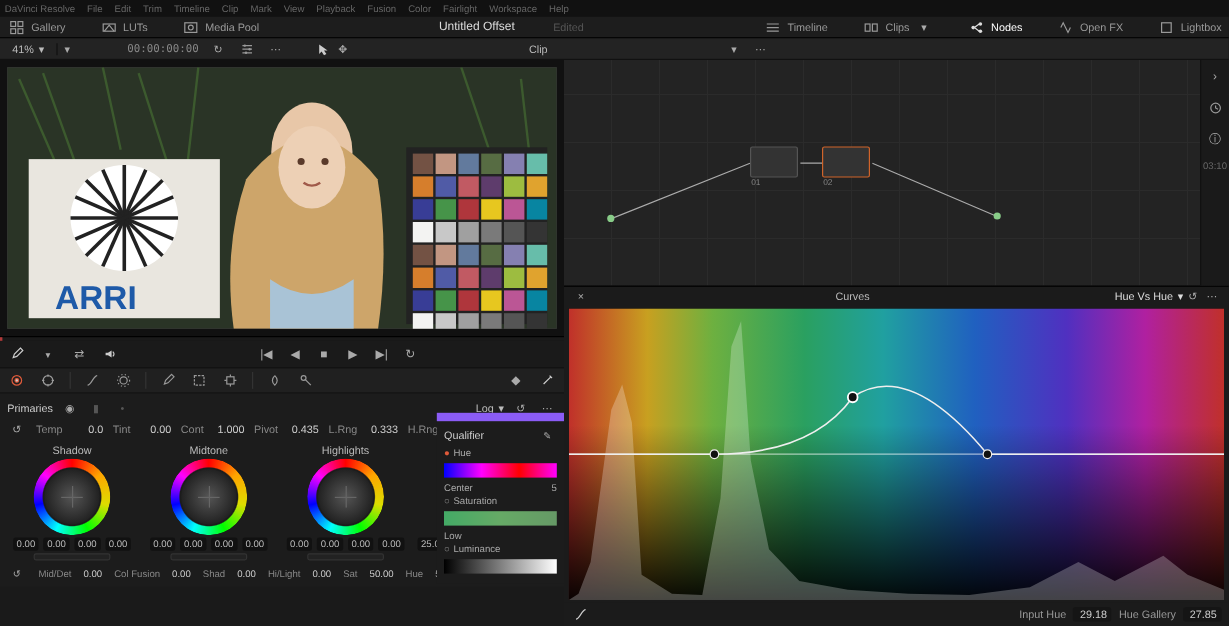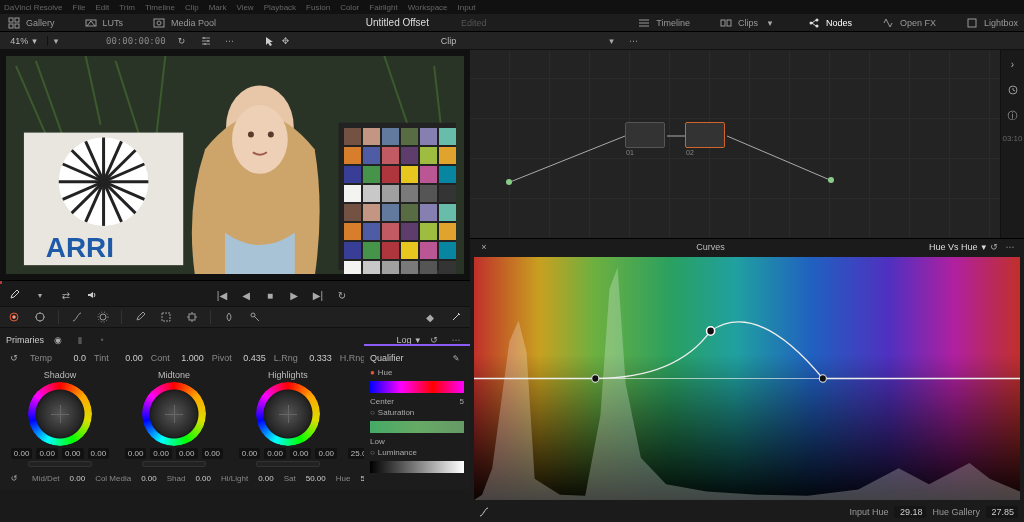--- a/index.html
+++ b/index.html
@@ -64,21 +64,21 @@
 .wheel .cross::before, .wheel .cross::after{content:''; position:absolute; background:#666;}
 .wheel .cross::before{left:50%; top:14px; bottom:14px; width:1px;}
 .wheel .cross::after{top:50%; left:14px; right:14px; height:1px;}
 .quad-val{display:flex; gap:4px; font-size:8px; color:#bbb;}
 .quad-val span{background:#111; padding:1px 3px; border-radius:2px;}
 .gradbar{width:64px; height:6px; background:#222; border:1px solid #333; border-radius:2px;}
 
 .bottom-row{display:flex; gap:10px; align-items:center; height:14px; margin-top:4px; font-size:8px; color:#888;}
 .bottom-row .v{color:#ccc;}
 
-.qualifier { position:absolute; top:266px; left:0; width:106px; background:#1c1c1c; padding:4px 6px; font-size:9px; color:#aaa; border-top:2px solid #8b5cf6;}
+.qualifier { position:absolute; top:266px; left:0; width:106px; background:#1c1c1c; padding:4px 6px; font-size:9px; color:#aaa; border-top:7px solid #8b5cf6;}
 .qualifier .hdr{display:flex; align-items:center; gap:4px; color:#ccc;}
 .qualifier .swatch{height:12px; margin:4px 0;}
 .qualifier .hue-swatch{background:linear-gradient(90deg, blue, magenta, red, magenta);}
 .qualifier .sat-swatch{background:linear-gradient(90deg, #4a6,#6a6,#696);}
 .qualifier .lum-swatch{background:linear-gradient(90deg, #000,#fff);}
 .qualifier .row{display:flex; justify-content:space-between; font-size:8px; margin-top:2px;}
 .qualifier .row .label{display:flex; align-items:center; gap:3px;}
 
 .nodes-area { position:absolute; top:0; left:0; right:0; height:188px; background:#222;
   background-image: linear-gradient(#2a2a2a 0 0), linear-gradient(90deg, #2a2a2a 0 0);
@@ -122,21 +122,21 @@
   <span>Trim</span>
   <span>Timeline</span>
   <span>Clip</span>
   <span>Mark</span>
   <span>View</span>
   <span>Playback</span>
   <span>Fusion</span>
   <span>Color</span>
   <span>Fairlight</span>
   <span>Workspace</span>
-  <span>Input</span>
+  <span>Help</span>
 </div>
 
 <div class="toolbar">
   <div class="group">
     <span class="icon-btn">
         <svg class="svgicon" viewBox="0 0 12 12">
           <rect x="1" y="1" width="4" height="4" fill="none" stroke="#999"></rect>
           <rect x="7" y="1" width="4" height="4" fill="none" stroke="#999"></rect>
           <rect x="1" y="7" width="4" height="4" fill="none" stroke="#999"></rect>
           <rect x="7" y="7" width="4" height="4" fill="none" stroke="#999"></rect>
@@ -515,21 +515,21 @@
               <span>25.00</span>
             </div>
     <div class="gradbar"></div>
           </div>
         </div>
 
       <div class="bottom-row">
         <span class="icon-btn">↺</span>
         <span>Mid/Det</span>
           <span class="v">0.00</span>
-        <span>Col Media</span>
+        <span>Col Fusion</span>
           <span class="v">0.00</span>
         <span>Shad</span>
           <span class="v">0.00</span>
         <span>Hi/Light</span>
           <span class="v">0.00</span>
         <span>Sat</span>
           <span class="v">50.00</span>
         <span>Hue</span>
           <span class="v">50.00</span>
         <span class="icon-btn">▸</span>

